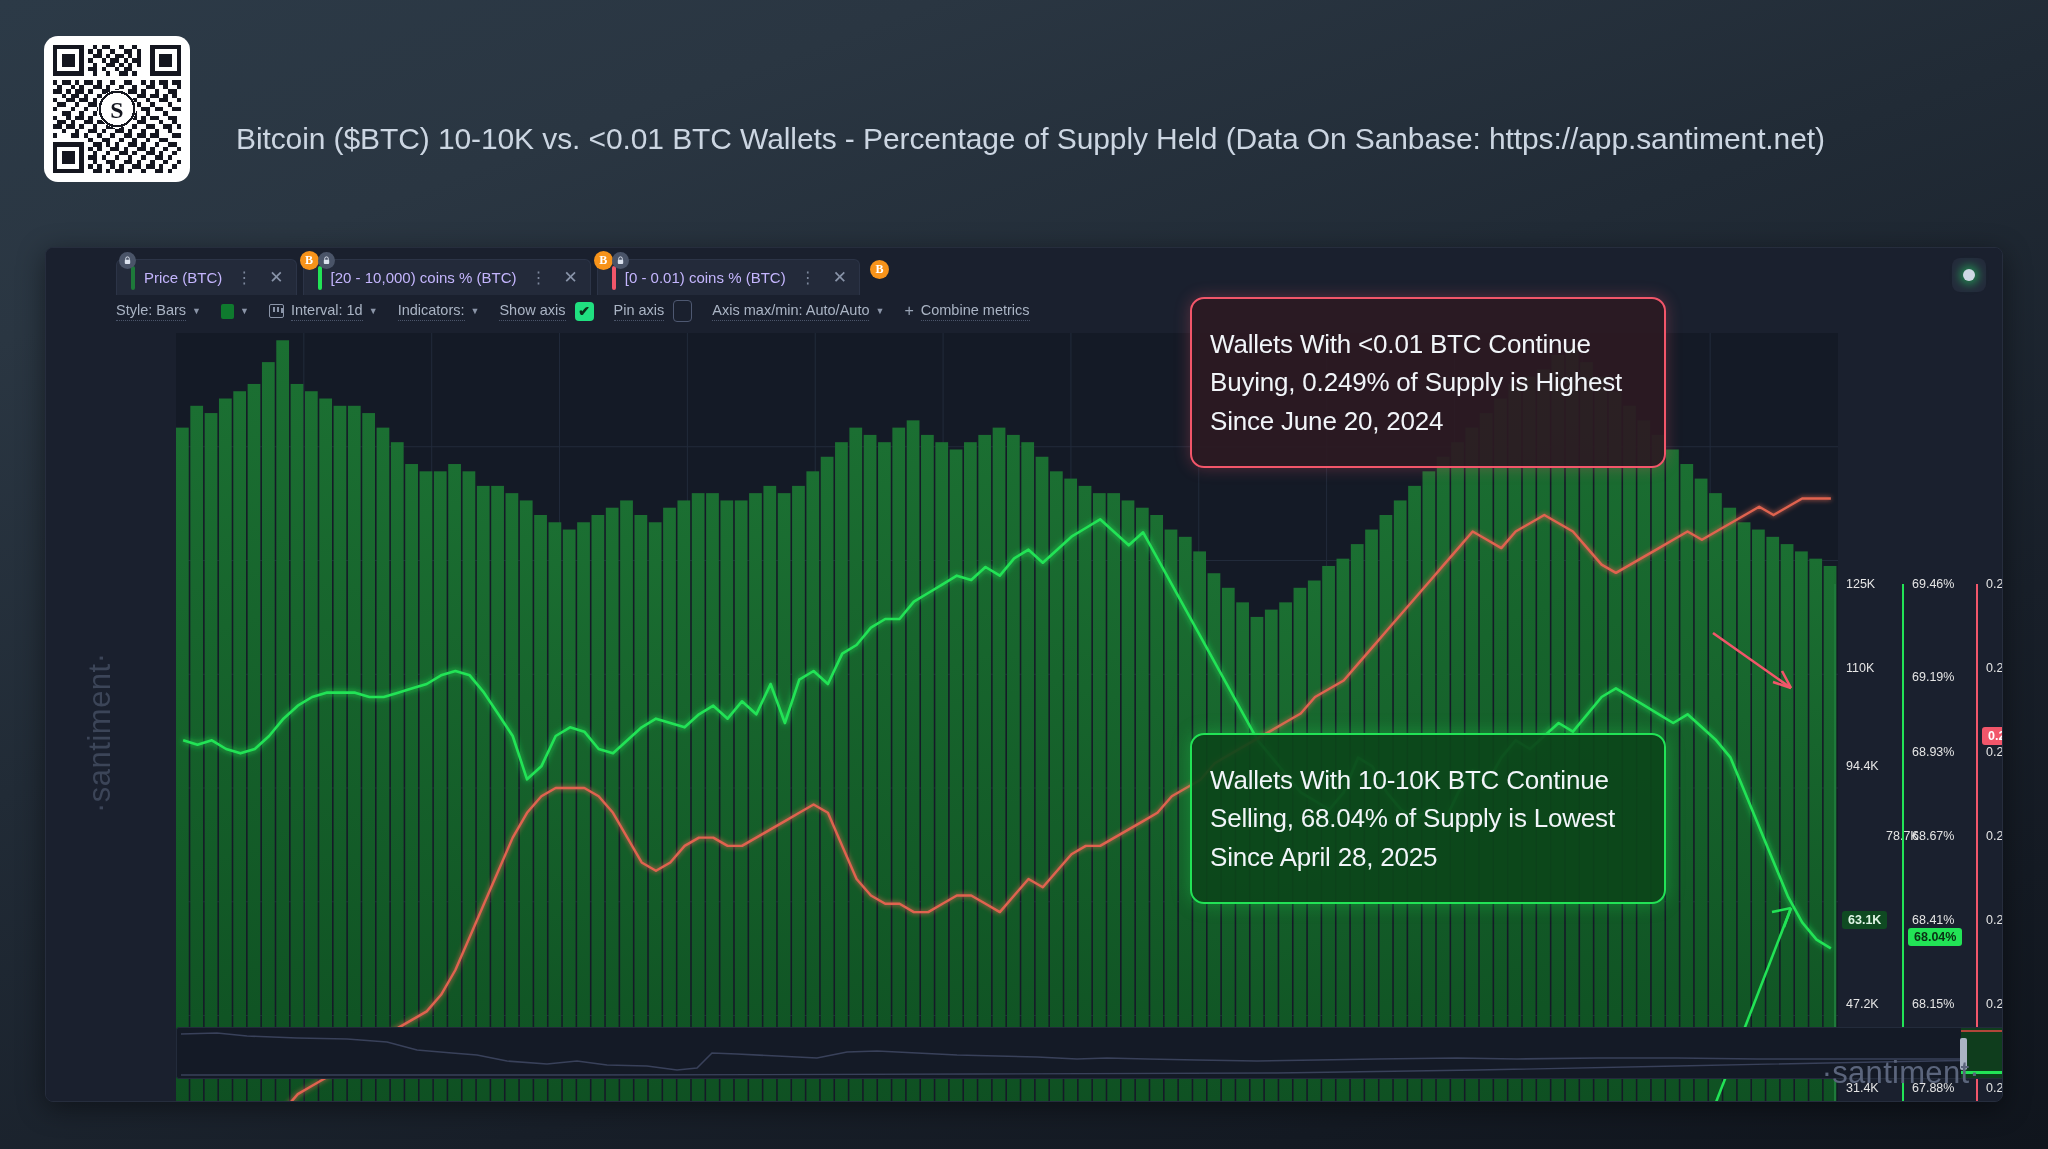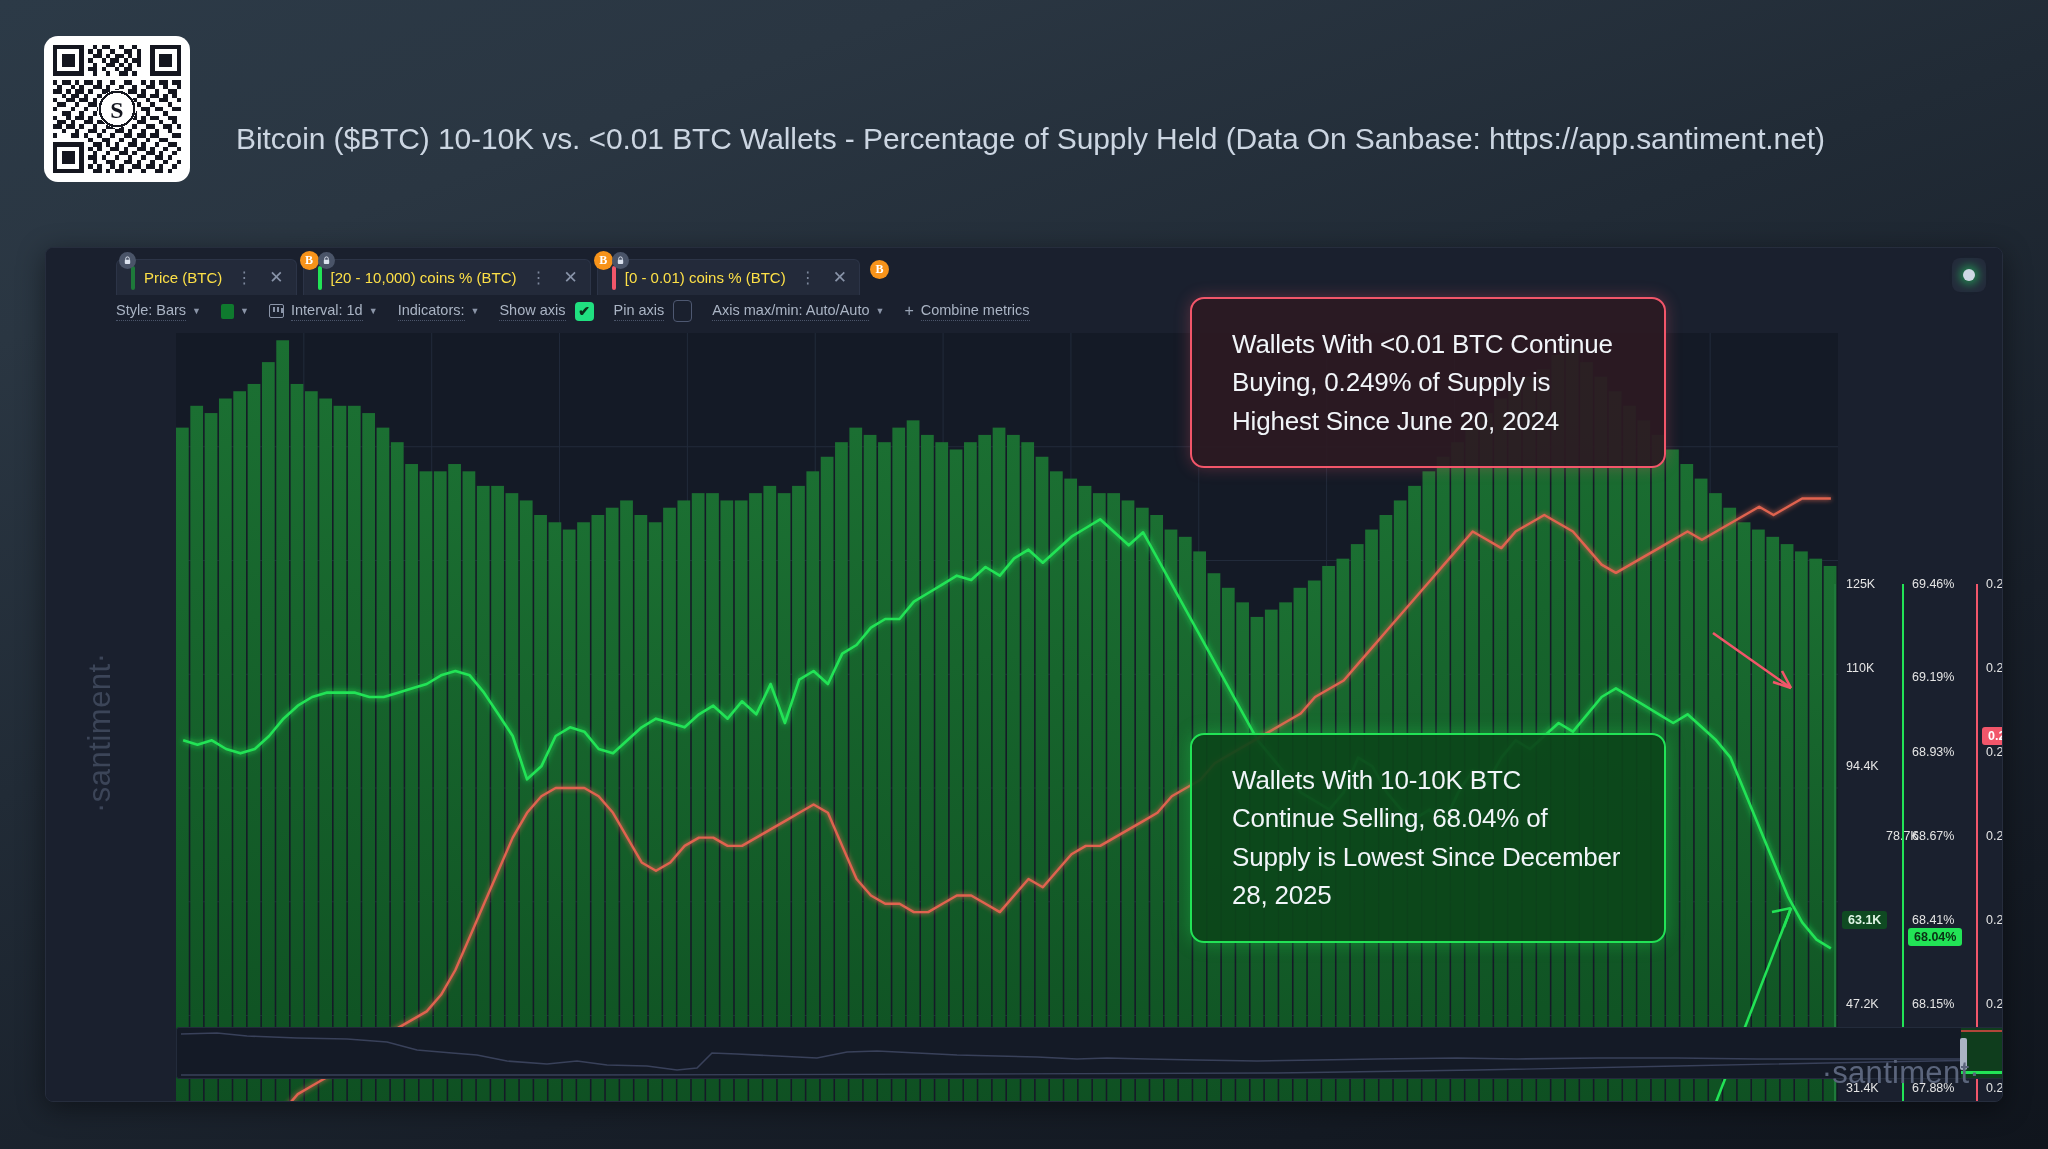--- a/index.html
+++ b/index.html
@@ -46,21 +46,21 @@
   .tabs-row {
     position: absolute; left: 0; top: 0; width: 100%; height: 47px;
     display: flex; align-items: flex-end; padding-left: 70px; gap: 0;
   }
   .tab {
     position: relative; height: 36px; display: flex; align-items: center;
     background: #232a3a; border: 1px solid #2c3447; border-bottom: none;
     border-radius: 6px 6px 0 0; padding: 0 6px 0 14px; margin-right: 6px;
   }
   .tab .bar { width: 4px; height: 24px; border-radius: 2px; margin-right: 9px; }
-  .tab .lbl { font-size: 15px; color: #fde047; white-space: nowrap; text-align: right; }
+  .tab .lbl { font-size: 15px; color: #c4b5fd; white-space: nowrap; text-align: right; }
   .tab .dots { color: #7d879c; font-size: 16px; margin: 0 11px 0 14px; letter-spacing:0; }
   .tab .xbtn { color: #8893a8; font-size: 17px; padding: 0 6px; cursor: pointer; }
   .lock {
     position: absolute; top: -8px; left: 2px; width: 17px; height: 17px;
     border-radius: 50%; background: #4a5468;
     display:flex; align-items:center; justify-content:center;
   }
   .lock svg { width: 9px; height: 9px; }
   .btc-badge {
     position: absolute; top: -9px; width: 19px; height: 19px; border-radius: 50%;
@@ -132,21 +132,21 @@
   
   .nav {
     position: absolute; left: 130px; bottom: 22px; width: 1870px; height: 52px;
     background: #141a26; border: 1px solid #232b3b; border-radius: 3px; overflow: hidden;
   }
   .nav-sel { position: absolute; right: 22px; top: 0; width: 62px; height: 100%; background: #0f3d1d; }
   .nav-handle { position: absolute; top: 10px; width: 7px; height: 32px; background: #aab4c4; border-radius: 2px; }
 
   
   .anno {
-    position: absolute; border-radius: 14px; padding: 26px 40px;
+    position: absolute; border-radius: 14px; padding: 26px 18px;
     font-size: 26px; line-height: 1.48; color: #f1f5f9; letter-spacing: -0.2px;
   }
   .anno-red {
     left: 1190px; top: 297px; width: 476px;
     background: rgba(44,26,34,.93); border: 2.5px solid #f2566a;
     box-shadow: 0 0 16px rgba(242,86,106,.3);
   }
   .anno-green {
     left: 1190px; top: 733px; width: 476px;
     background: rgba(12,70,26,.93); border: 2.5px solid #22e356;
@@ -530,15 +530,15 @@
         
       </div>
 
     </div>
 
     <div class="wm-side">·santiment·</div>
     <div class="wm-corner">·santiment·</div>
   </div>
 
   <div class="anno anno-red">Wallets With &lt;0.01 BTC Continue Buying, 0.249% of Supply is Highest Since June 20, 2024</div>
-  <div class="anno anno-green">Wallets With 10-10K BTC Continue Selling, 68.04% of Supply is Lowest Since December 28, 2025</div>
+  <div class="anno anno-green">Wallets With 10-10K BTC Continue Selling, 68.04% of Supply is Lowest Since April 28, 2025</div>
 
 </div>
 
 </body></html>

